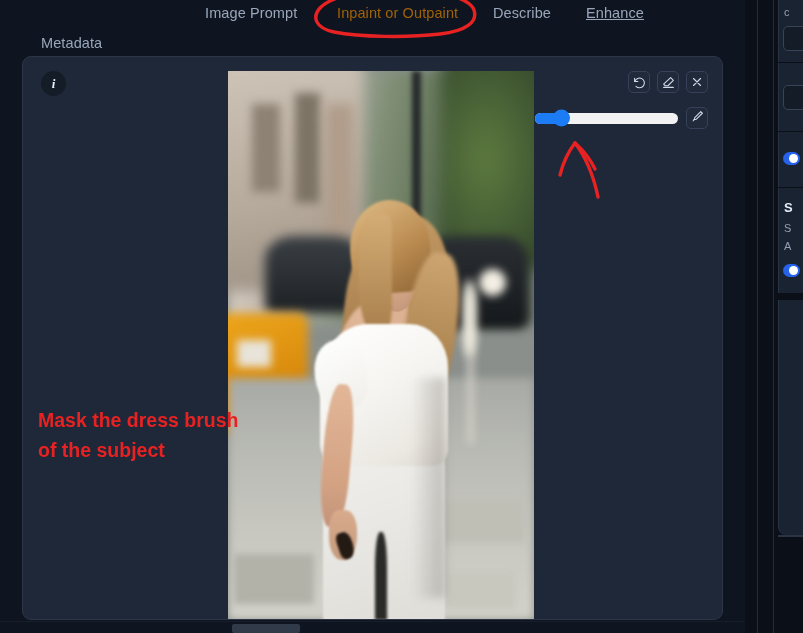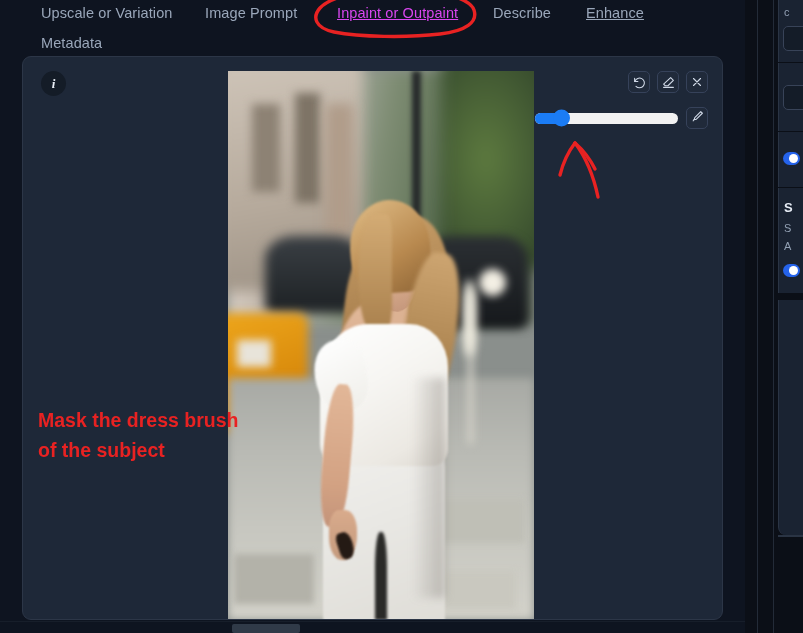--- a/index.html
+++ b/index.html
@@ -41,21 +41,21 @@
   .tab {
     font-size: 14.5px;
     color: #9aa7ba;
     padding: 2px 0 0 0;
     margin: 0;
     line-height: 21px;
     white-space: nowrap;
     cursor: pointer;
     letter-spacing: .1px;
   }
-  .tab.active { color: #d946ef; text-decoration: underline; }
+  .tab.active { color: #a16207; }
 
   .tab-row1 {
     position: absolute;
     left: 0; top: 0;
     width: 745px;
     height: 26px;
     display: flex;
     align-items: center;
   }
   .tab-row2 {
@@ -494,21 +494,20 @@
 </style>
 </head>
 <body>
 
 <div id="app">
 
   <div class="main-col">
 
     <div class="tabbar">
       <div class="tab-row1">
-        <div class="tab t-upscale">Upscale or Variation</div>
         <div class="tab t-prompt">Image Prompt</div>
         <div class="tab active t-inpaint">Inpaint or Outpaint</div>
         <div class="tab t-describe">Describe</div>
         <div class="tab t-enhance">Enhance</div>
       </div>
       <div class="tab-row2">
         <div class="tab t-metadata">Metadata</div>
       </div>
     </div>
 

